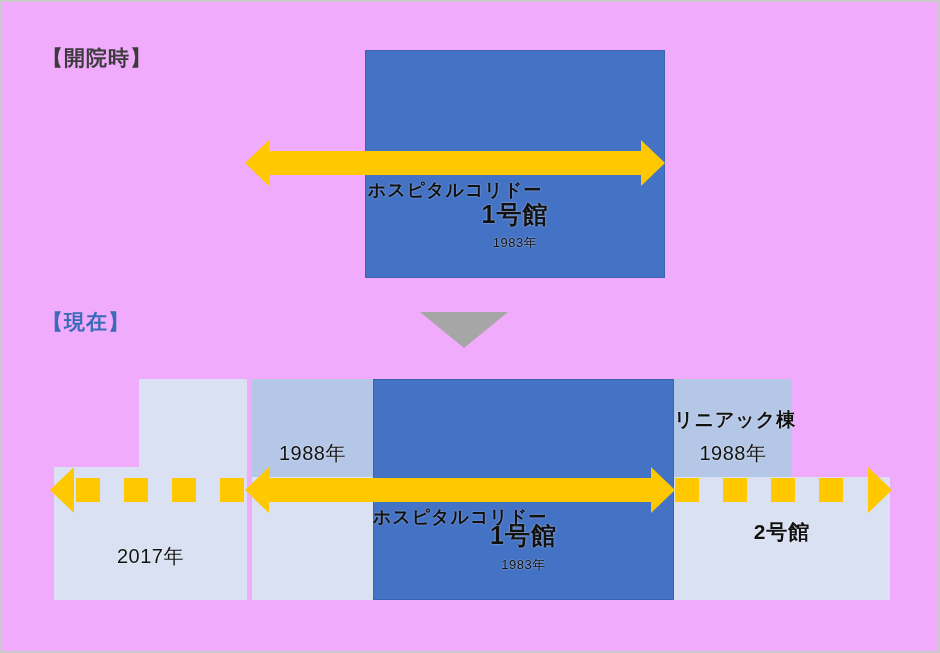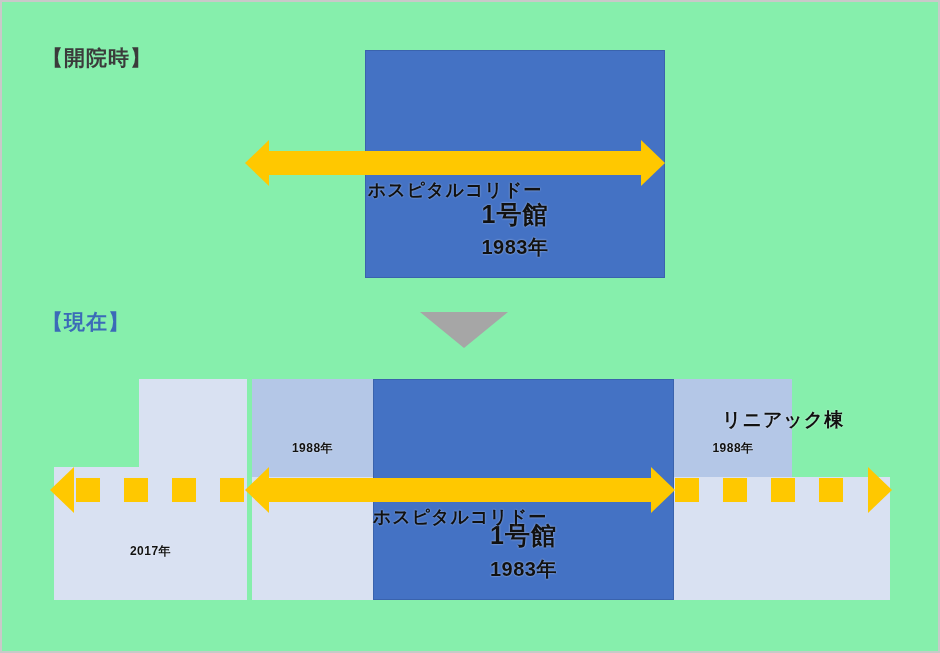--- a/index.html
+++ b/index.html
@@ -7,21 +7,21 @@
     padding: 0;
     background: #d6d6d6;
   }
   body {
     font-family: "Liberation Sans", "DejaVu Sans", sans-serif;
   }
   #canvas {
     position: relative;
     width: 940px;
     height: 653px;
-    background: #86efac;
+    background: #f0abfc;
     border: 2px solid #c9c9c9;
     box-sizing: border-box;
     overflow: hidden;
   }
 
   
   .caption {
     position: absolute;
     font-size: 21px;
     font-weight: 700;
@@ -45,22 +45,22 @@
     left: 0;
     right: 0;
     text-align: center;
     color: #111111;
     font-weight: 700;
     white-space: nowrap;
     text-shadow: 0 0 2px rgba(255,255,255,0.65);
   }
   .name-lg  { font-size: 25px; letter-spacing: 1px; }
   .name-md  { font-size: 21px; letter-spacing: 1px; }
-  .year-lg  { font-size: 20px; font-weight: 700; letter-spacing: 0.5px; }
-  .year-md  { font-size: 12px; font-weight: 700; letter-spacing: 0.5px; }
+  .year-lg  { font-size: 13px; font-weight: 400; letter-spacing: 0.5px; }
+  .year-md  { font-size: 20px; font-weight: 400; letter-spacing: 0.5px; }
 
   
   .corridor {
     position: absolute;
     height: 46px;
   }
   .corridor .shaft {
     position: absolute;
     left: 22px;
     right: 22px;
@@ -161,25 +161,26 @@
   </div>
 
   <div class="block block-light" style="left:250px; top:475px; width:121px; height:123px;"></div>
 
   <div class="block block-dark" style="left:371px; top:377px; width:301px; height:221px;">
     <div class="block-label name-lg" style="top:139px;">1号館</div>
     <div class="block-label year-lg" style="top:176px;">1983年</div>
   </div>
 
   <div class="block block-mid" style="left:672px; top:377px; width:118px; height:98px;">
-    <div class="block-label name-md" style="top:28px; font-size:19px;padding-left:48px;">リニアック棟</div>
+    <div class="block-label name-md" style="top:28px; font-size:19px;">リニアック棟</div>
     <div class="block-label year-md" style="top:61px;">1988年</div>
   </div>
 
   <div class="block block-light" style="left:672px; top:475px; width:216px; height:123px;">
+    <div class="block-label name-md" style="top:41px;">2号館</div>
   </div>
 
   <div class="dash-arrow" style="left:48px; top:465px; width:200px;">
     <div class="tip tip-left"></div>
     <div class="dash-shaft" style="left:26px; right:0;"></div>
   </div>
 
   <div class="corridor" style="left:243px; top:465px; width:430px;">
     <div class="head head-left"></div>
     <div class="shaft"></div>

